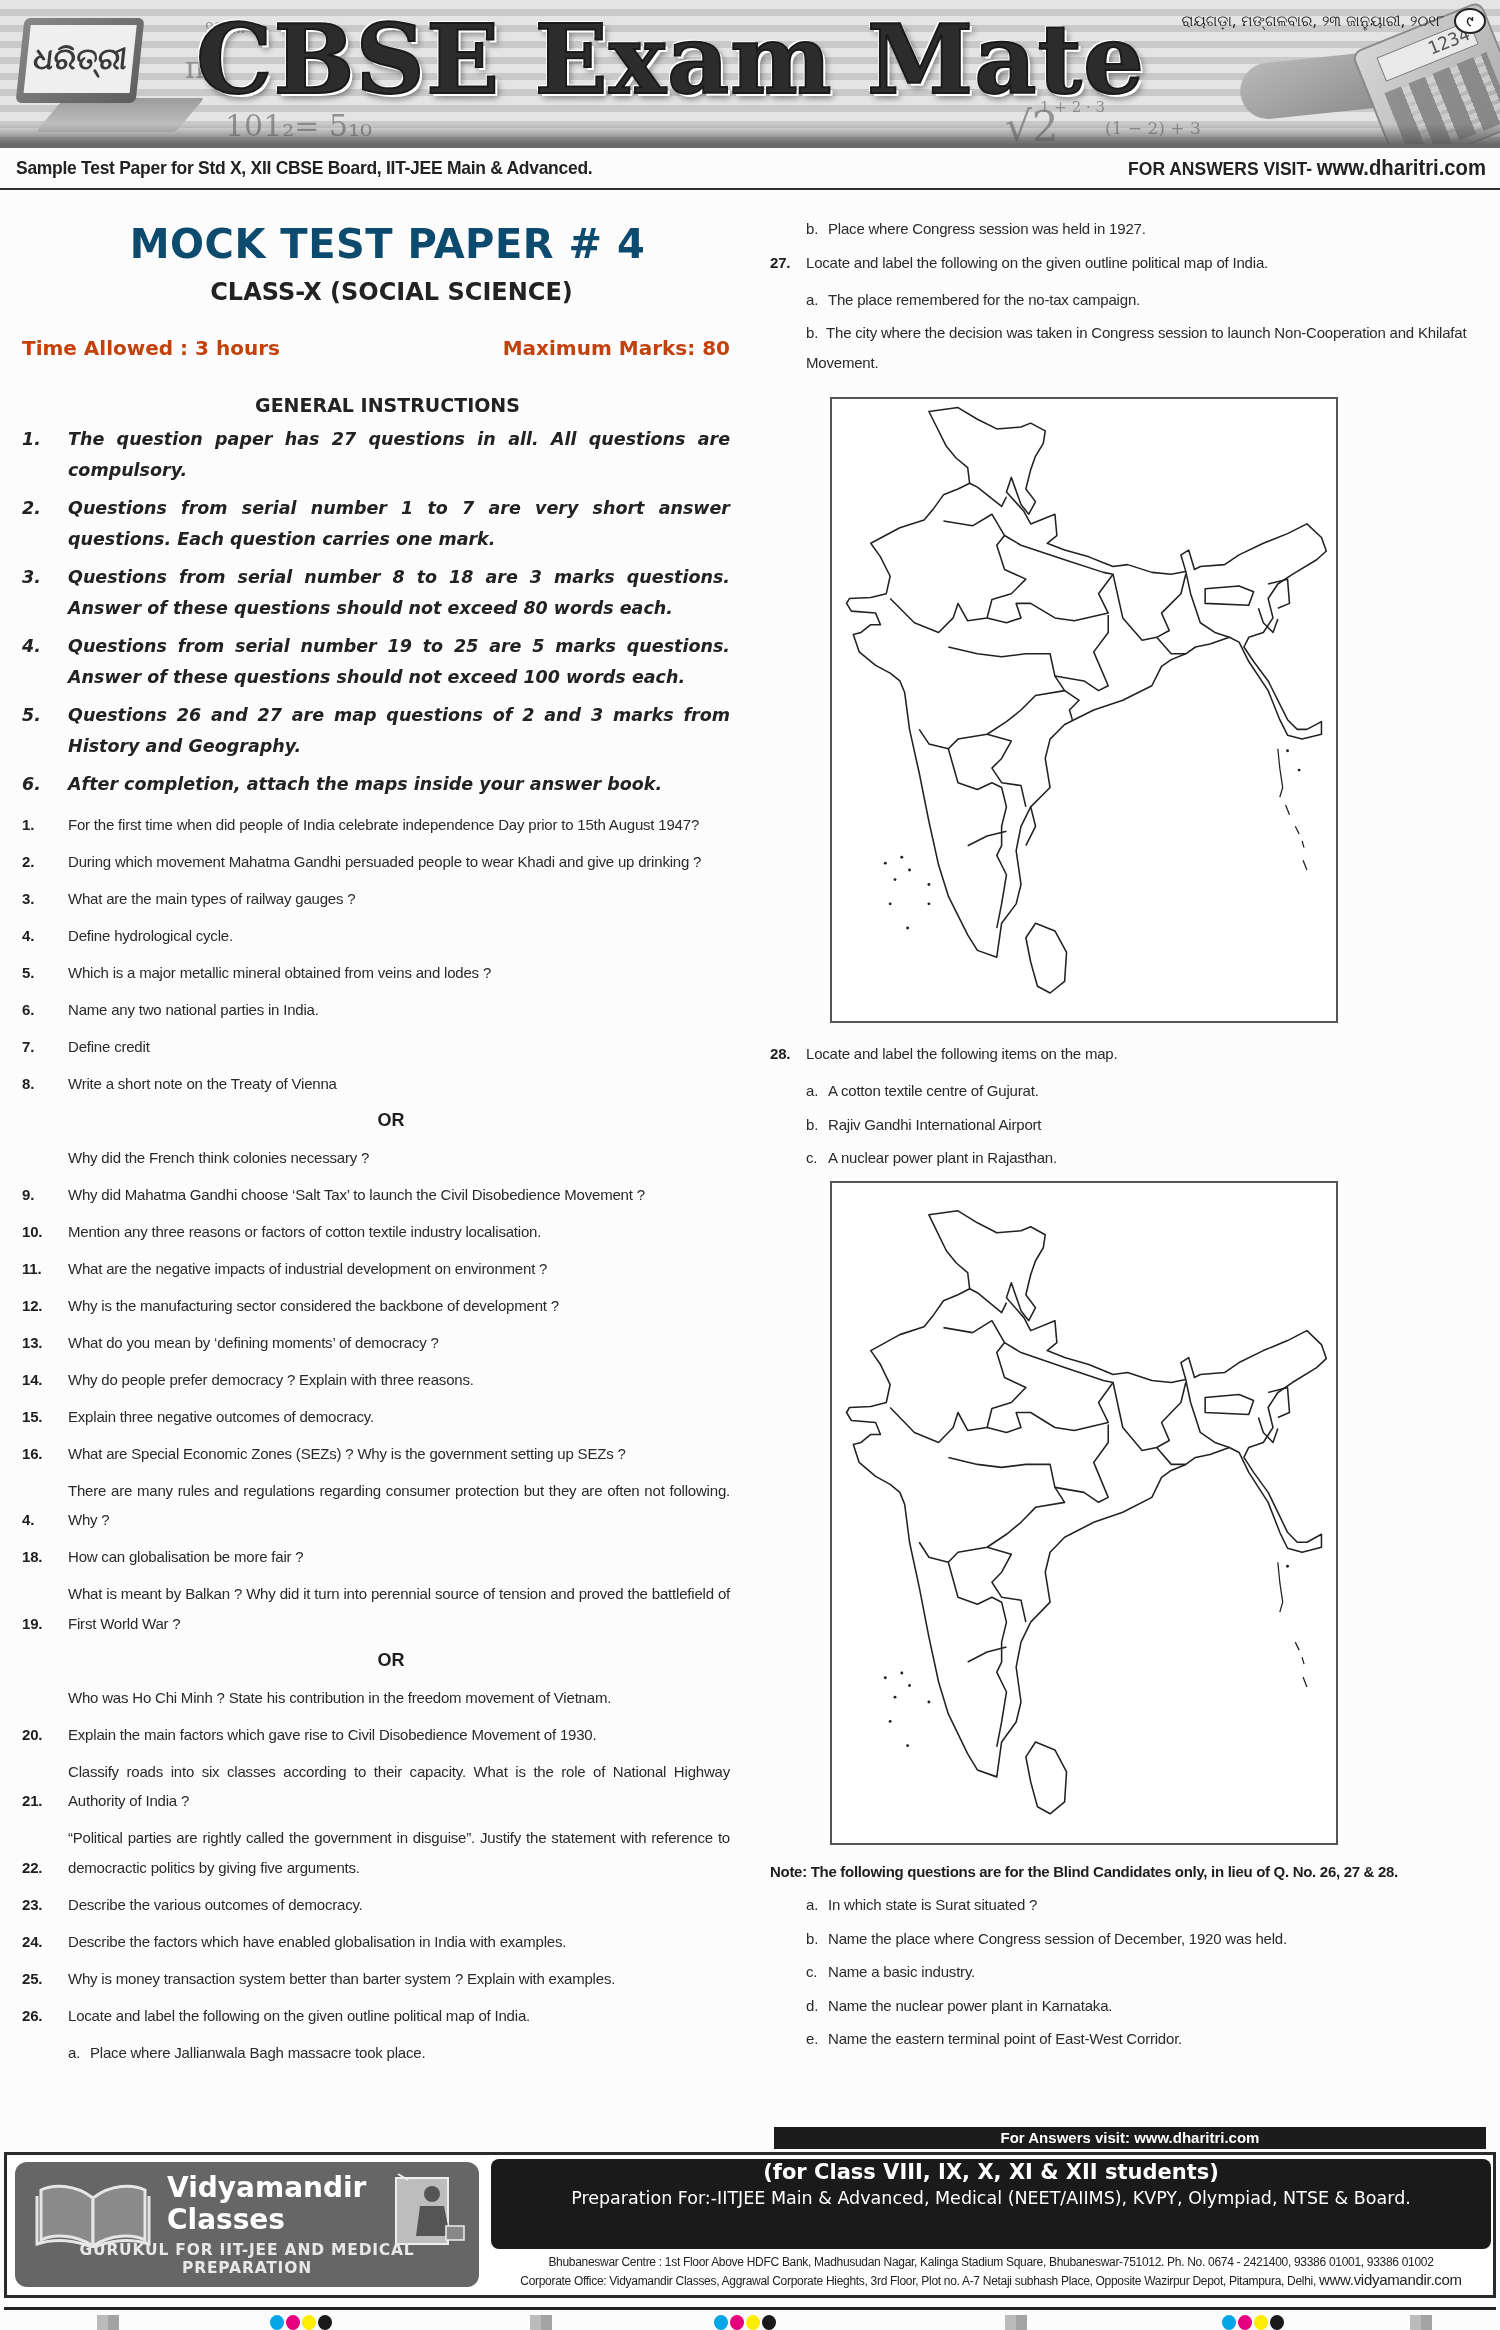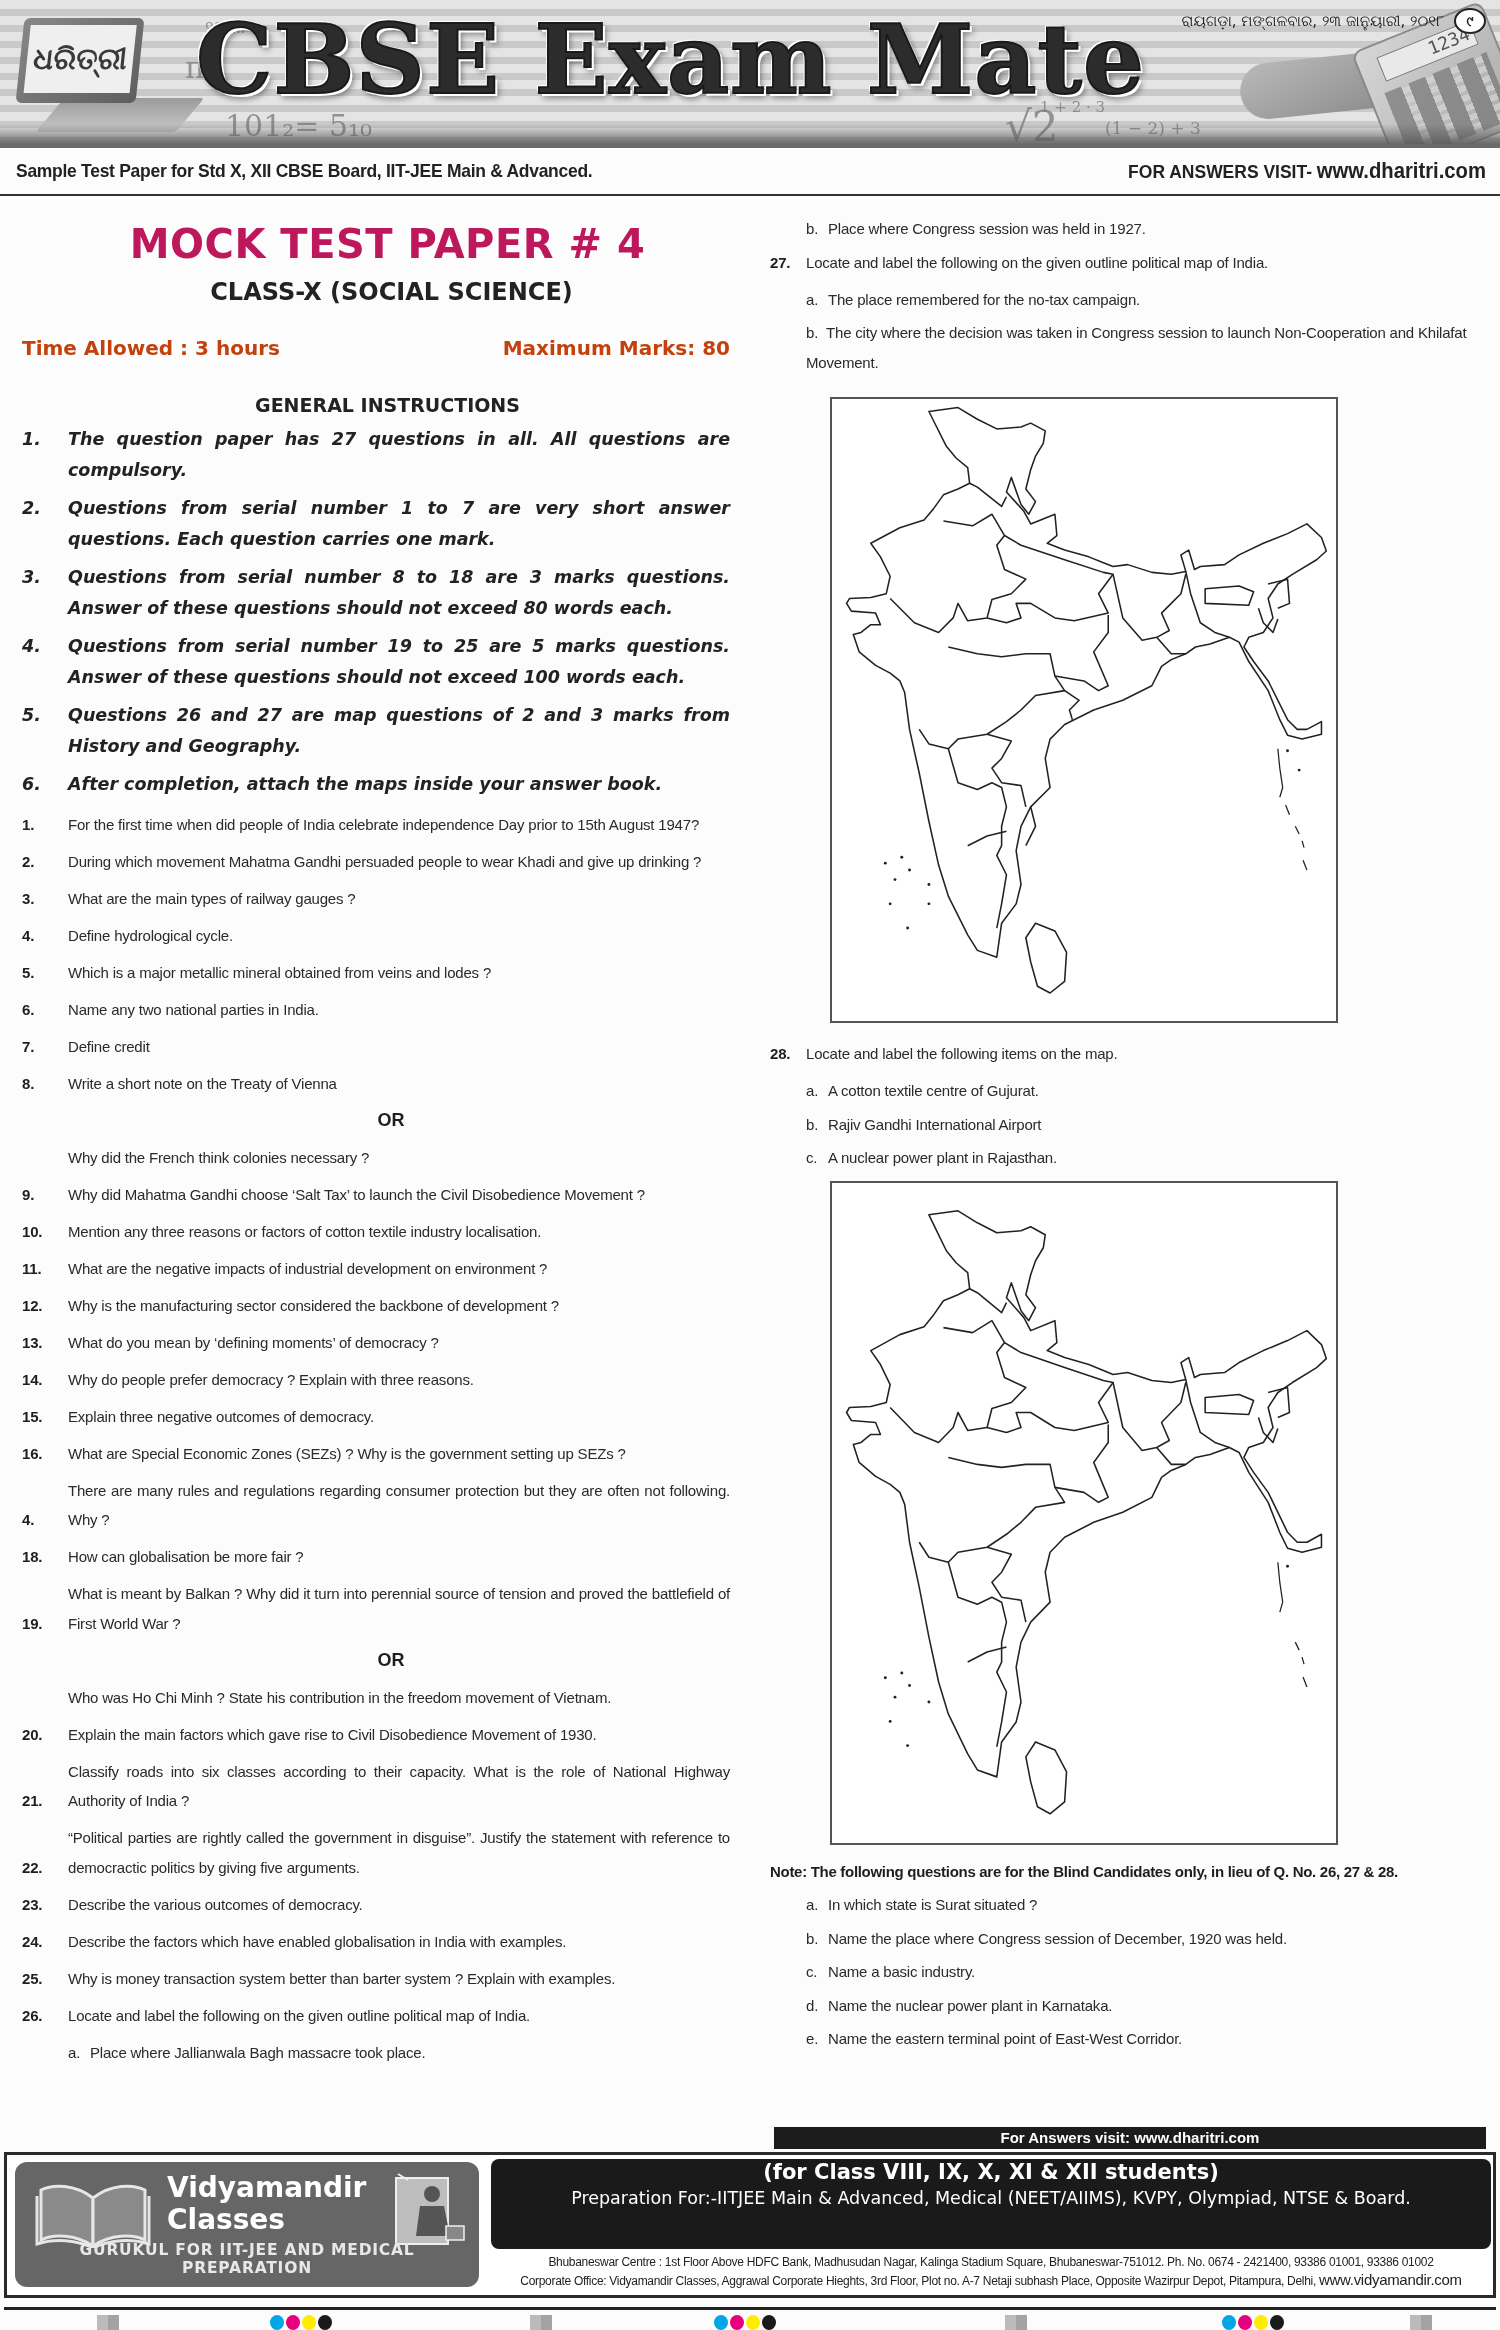--- a/index.html
+++ b/index.html
@@ -76,36 +76,36 @@
     position: absolute; right: 14px; top: 8px; display: flex; align-items: center; gap: 10px;
     font-family: "DejaVu Sans", sans-serif; font-size: 15px; color: #222;
   }
   .page-num {
     width: 32px; height: 26px; border: 2px solid #222; border-radius: 50%; background: #fff;
     display: flex; align-items: center; justify-content: center; font-size: 14px; font-weight: bold;
   }
 
   
   .subheader {
-    position: absolute; left: 0; top: 148px; width: 1500px; height: 48px;
+    position: absolute; left: 0; top: 148px; width: 1500px; height: 42px;
     border-bottom: 2px solid #333;
     display: flex; justify-content: space-between; align-items: center; padding: 0 14px 0 16px;
     background: #fcfcfc;
   }
   .subheader-left { font-size: 19px; font-weight: bold; letter-spacing: -0.3px; color: #222; transform: scaleX(0.92); transform-origin: left; white-space: nowrap; }
   .subheader-right { font-size: 19px; font-weight: bold; color: #222; transform: scaleX(0.92); transform-origin: right; white-space: nowrap; }
   .subheader-right .site { font-size: 22px; font-weight: 900; }
 
   
   .col-left { position: absolute; left: 0; top: 200px; width: 745px; }
   .col-right { position: absolute; left: 770px; top: 220px; width: 720px; }
 
   .paper-title {
     text-align: center; font-family: "DejaVu Sans", sans-serif; font-weight: bold;
-    font-size: 40px; color: #be185d; letter-spacing: 0.5px; margin-top: 24px; line-height: 1;
+    font-size: 40px; color: #0c4a6e; letter-spacing: 0.5px; margin-top: 24px; line-height: 1;
     padding-left: 30px;
   }
   .paper-subtitle {
     text-align: center; font-family: "DejaVu Sans", sans-serif; font-weight: bold;
     font-size: 24px; color: #222; margin-top: 14px; padding-left: 38px;
   }
   .meta-row {
     display: flex; justify-content: space-between; margin: 30px 15px 0 22px;
     font-family: "DejaVu Sans", sans-serif; font-weight: bold; font-size: 20px; color: #c2410c;
   }

